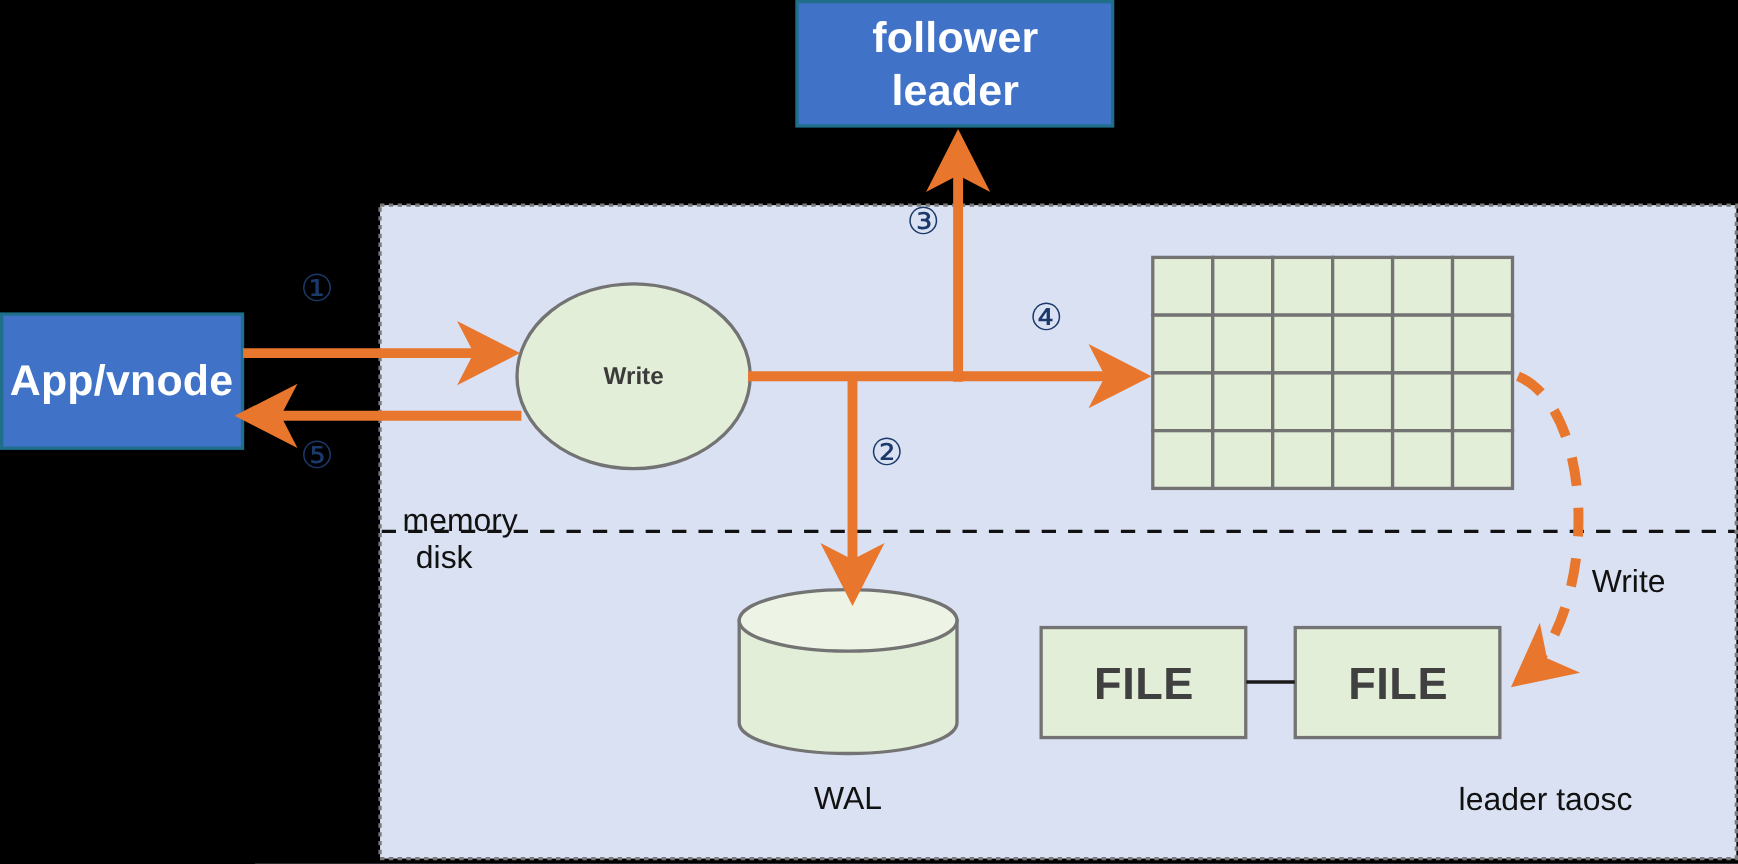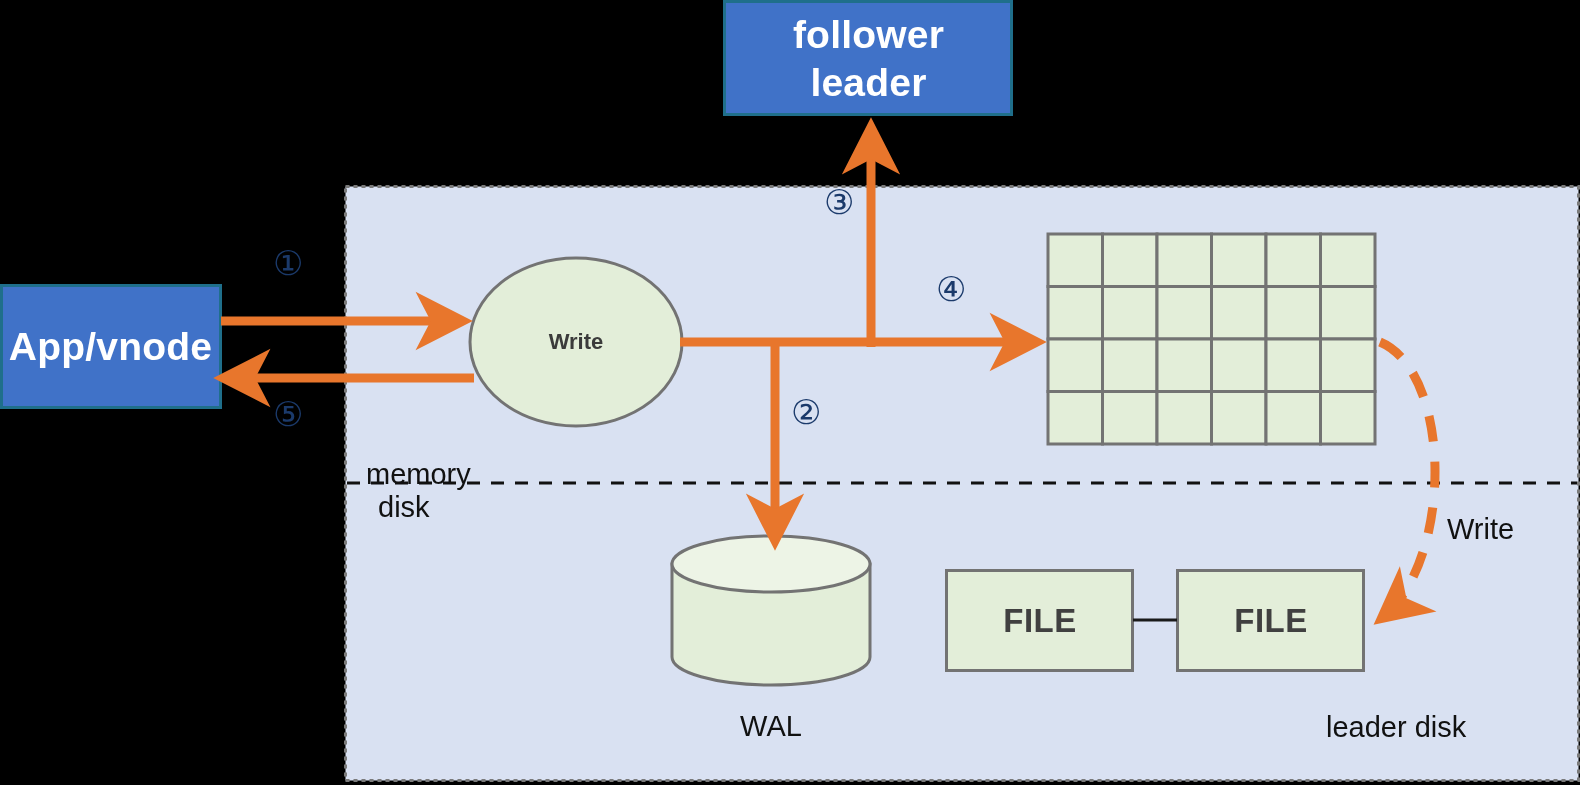--- a/index.html
+++ b/index.html
@@ -38,21 +38,21 @@
     letter-spacing: 0.2px;
   }
   .ellipse-label {
     color: #3b3b3b;
     font-weight: bold;
     font-size: 22px;
   }
   .file-label {
     color: #404040;
     font-weight: bold;
-    font-size: 33px;
+    font-size: 41px;
     letter-spacing: 0.5px;
   }
   .plain-label {
     color: #111111;
     font-weight: normal;
     font-size: 29px;
   }
   .circ-num {
     position: absolute;
     color: #1b3a6b;
@@ -146,21 +146,21 @@
   <div class="node-label ellipse-label" style="left:470px; top:258px; width:212px; height:168px;">Write</div>
 
   <div class="node-label file-label" style="left:947px; top:571px; width:186px; height:100px;">FILE</div>
 
   <div class="node-label file-label" style="left:1178px; top:571px; width:186px; height:100px;">FILE</div>
 
   <div class="node-label plain-label" style="left:671px; top:705px; width:200px; height:42px;">WAL</div>
 
   <div class="node-label plain-label" style="left:1447px; top:508px; width:120px; height:42px; justify-content:flex-start;">Write</div>
 
-  <div class="node-label plain-label" style="left:1326px; top:706px; width:230px; height:42px; justify-content:flex-start;">leader disk</div>
+  <div class="node-label plain-label" style="left:1326px; top:706px; width:230px; height:42px; justify-content:flex-start;">leader taosc</div>
 
   <div class="node-label plain-label" style="left:366px; top:441px; width:200px; height:42px; justify-content:flex-start;margin-top:12px;">memory</div>
 
   <div class="node-label plain-label" style="left:378px; top:486px; width:200px; height:42px; justify-content:flex-start;">disk</div>
 
   <div class="circ-num" style="left:273px; top:246px;">①</div>
 
   <div class="circ-num" style="left:791px; top:395px;">②</div>
 
   <div class="circ-num" style="left:824px; top:185px;">③</div>

